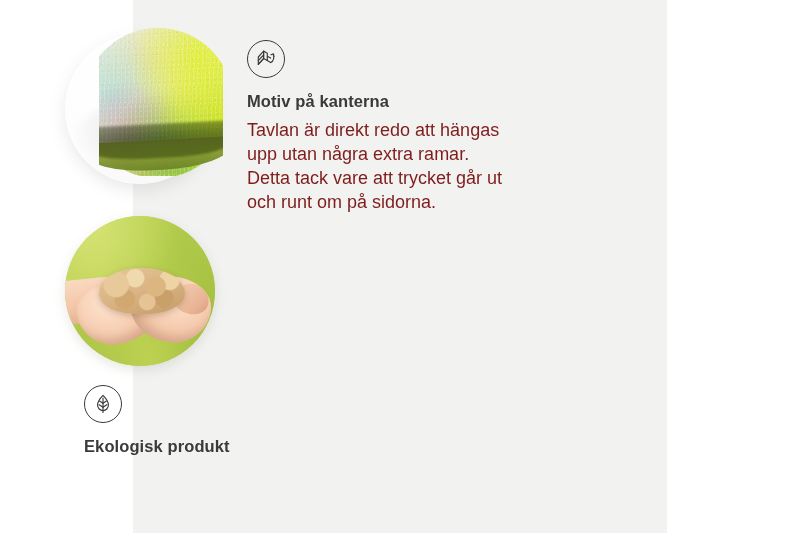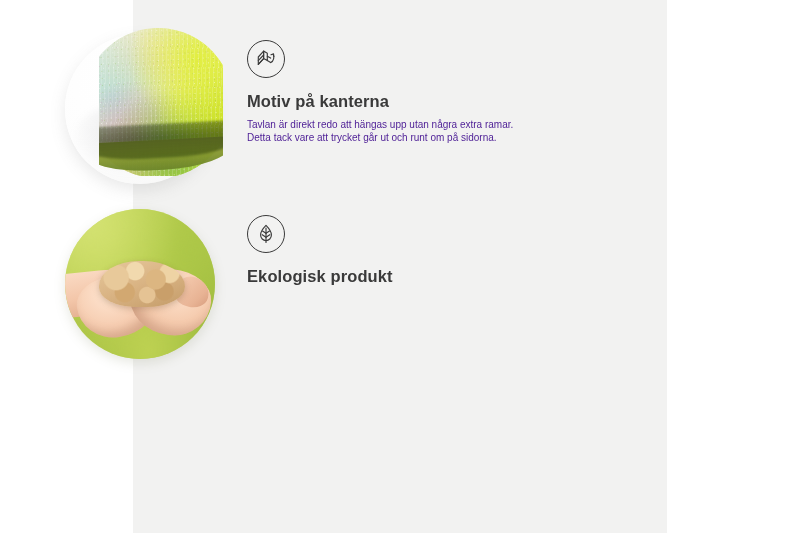--- a/index.html
+++ b/index.html
@@ -32,21 +32,21 @@
     background: #f2f2f1;
   }
 
   
   .feature {
     position: absolute;
     display: flex;
     align-items: flex-start;
   }
   .feature-1 { left: 60px;  top: 28px; }
-  .feature-2 { left: 60px;  top: 203px; }
+  .feature-2 { left: 60px;  top: 210px; flex-direction: column; }
 
   .media {
     position: relative;
     width: 163px;
     height: 163px;
     flex: 0 0 163px;
   }
 
   
   .disc-white {
@@ -273,23 +273,23 @@
   .feature-title {
     margin: 14px 0 0 0;
     font-size: 16.5px;
     font-weight: 600;
     color: #3a3a3a;
     letter-spacing: .1px;
     line-height: 1.2;
   }
   .feature-body {
     margin: 6px 0 0 0;
-    font-size: 10px;
+    font-size: 18px;
     font-weight: 400;
-    color: #4c1d95;
+    color: #7f1d1d;
     line-height: 1.34;
     max-width: 268px;
   }
 </style>
 </head>
 <body>
 
 <div class="canvas-root">
 
   <div class="panel"></div>

